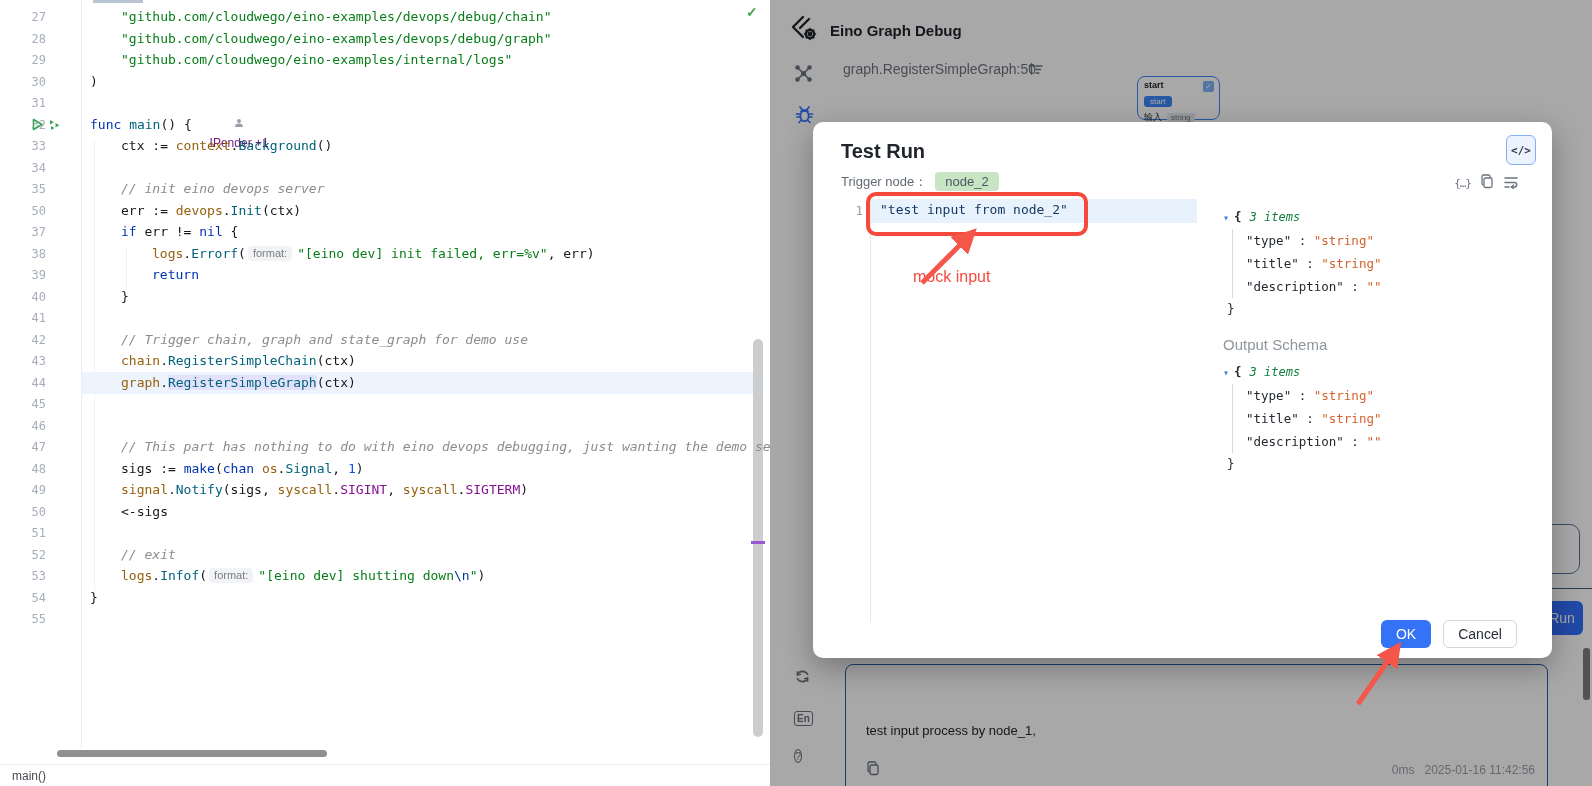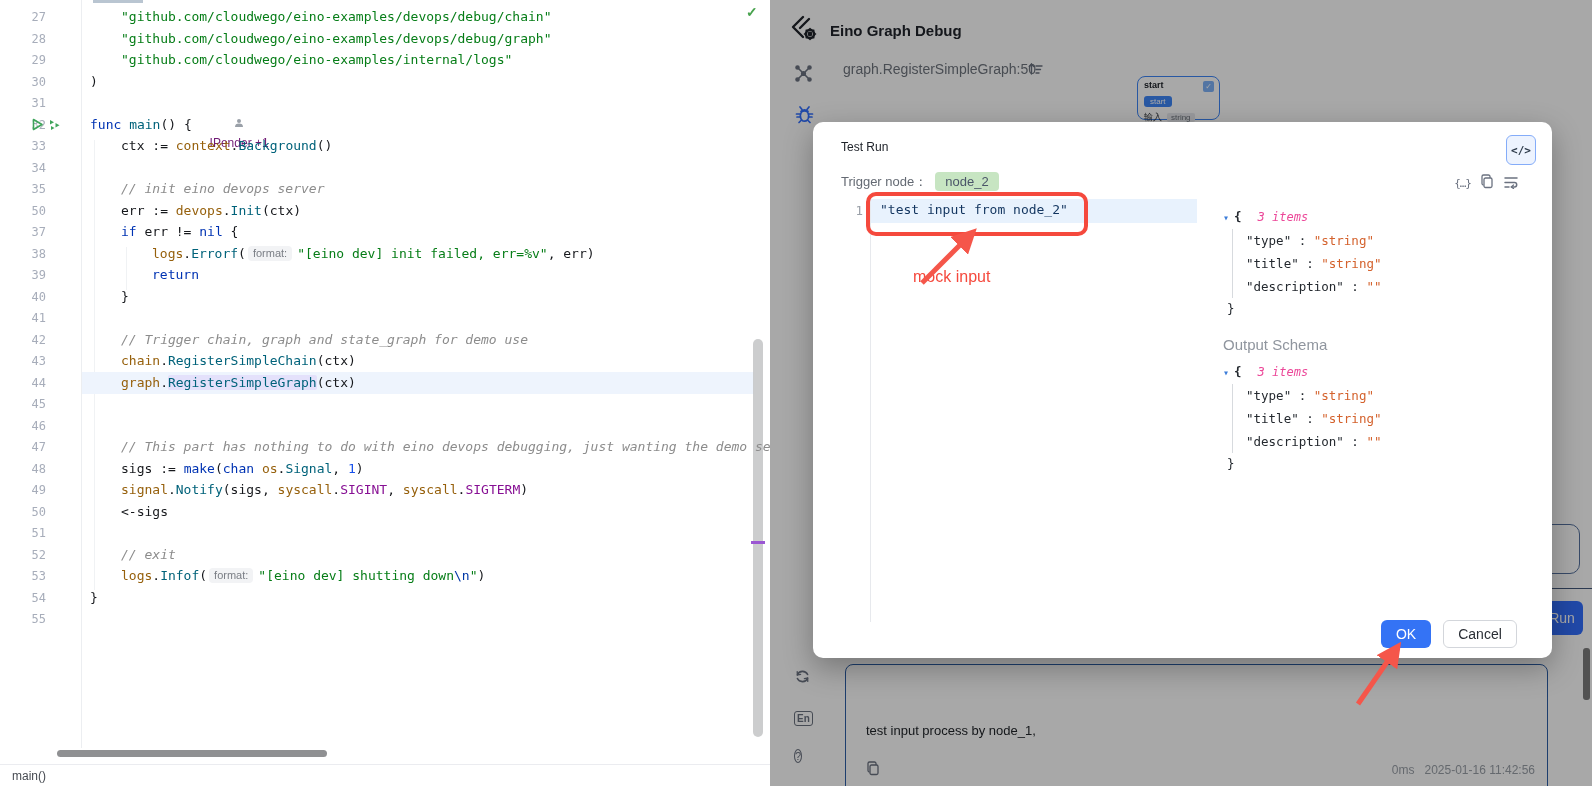--- a/index.html
+++ b/index.html
@@ -58,21 +58,21 @@
   .oc-meta{position:absolute;right:12px;top:98px;font-size:12px;color:#9aa0a8;display:flex;gap:10px;}
   .bh-inputbox{position:absolute;left:762px;top:524px;width:46px;height:48px;border:1.5px solid #55719e;border-radius:10px;}
   .bh-divider{position:absolute;left:740px;top:588px;width:82px;height:1px;background:#44597c;}
   .bh-run{position:absolute;left:771px;top:601px;width:42px;height:34px;background:#3370ff;border-radius:6px;
           color:#fff;font-size:14px;display:flex;align-items:center;justify-content:center;}
   .bh-scroll{position:absolute;left:813px;top:648px;width:7px;height:52px;background:#7d7d7d;border-radius:3px;}
   .overlay{position:absolute;inset:0;background:rgba(0,0,0,.34);z-index:5;}
   
   .modal{position:absolute;left:813px;top:122px;width:739px;height:536px;background:#fff;border-radius:10px;
          box-shadow:0 10px 30px rgba(0,0,0,.3);z-index:10;}
-  .m-title{position:absolute;left:28px;top:18px;font-size:12px;font-weight:400;color:#20242b;}
+  .m-title{position:absolute;left:28px;top:18px;font-size:20px;font-weight:700;color:#20242b;}
   .m-codebtn{position:absolute;right:16px;top:13px;width:28px;height:28px;border:1px solid #84acf9;background:#edf3fe;
              border-radius:6px;color:#2d3a4a;font-size:11px;font-weight:bold;display:flex;align-items:center;justify-content:center;
              font-family:"DejaVu Sans Mono",monospace;}
   .m-trigrow{position:absolute;left:28px;top:50px;display:flex;align-items:center;gap:8px;font-size:13px;color:#646a73;}
   .m-nodebadge{background:#c7e5c2;color:#4a5568;border-radius:4px;padding:2px 10px;font-size:13px;}
   .m-iconrow{position:absolute;right:33px;top:52px;display:flex;align-items:center;gap:9px;color:#6b7280;}
   .m-braces{font-size:11px;font-family:"DejaVu Sans Mono",monospace;letter-spacing:-1px;}
   .m-gutline{position:absolute;left:57px;top:76px;width:1px;height:424px;background:#e7e9ed;}
   .m-lnum{position:absolute;left:36px;top:81px;width:14px;text-align:right;font-family:"DejaVu Sans Mono",monospace;
           font-size:12.5px;color:#9aa0a8;}
@@ -80,21 +80,21 @@
   .m-codetxt{position:absolute;left:67px;top:80px;font-family:"DejaVu Sans Mono",monospace;font-size:13px;color:#12355f;}
   .m-redbox{position:absolute;left:53px;top:70px;width:214px;height:36px;border:4px solid #f5493d;border-radius:10px;z-index:2;}
   .m-mock{position:absolute;left:100px;top:146px;font-size:16px;font-weight:500;color:#f5493d;}
   .schema-col{position:absolute;left:410px;top:84px;width:300px;}
   .sc-title{font-size:15px;color:#8f959e;margin:0 0 8px 0;}
   .sc-title.second{margin-top:16px;}
   .tree{font-family:"DejaVu Sans Mono",monospace;font-size:12.5px;color:#24292f;}
   .trow{line-height:22px;}
   .tri{color:#3c7dd9;font-size:10px;margin-right:5px;}
   .brace{font-weight:bold;}
-  .items{font-style:italic;color:#ec4899;font-size:12px;margin-left:16px;}
+  .items{font-style:italic;color:#15803d;font-size:12px;margin-left:8px;}
   .tentries{border-left:1px solid #d7dade;margin-left:9px;padding-left:13px;}
   .tentry{line-height:23px;}
   .tkey{color:#24292f;}
   .tval{color:#d4622d;}
   .tclose{line-height:22px;margin-left:4px;}
   .m-btns{position:absolute;right:35px;bottom:10px;display:flex;gap:12px;}
   .btn-ok{width:50px;height:28px;background:#3473f5;border-radius:6px;color:#fff;font-size:14px;
           display:flex;align-items:center;justify-content:center;}
   .btn-cancel{width:74px;height:28px;background:#fff;border:1px solid #d3d6db;border-radius:6px;color:#2a2e35;
           font-size:14px;display:flex;align-items:center;justify-content:center;box-sizing:border-box;}

